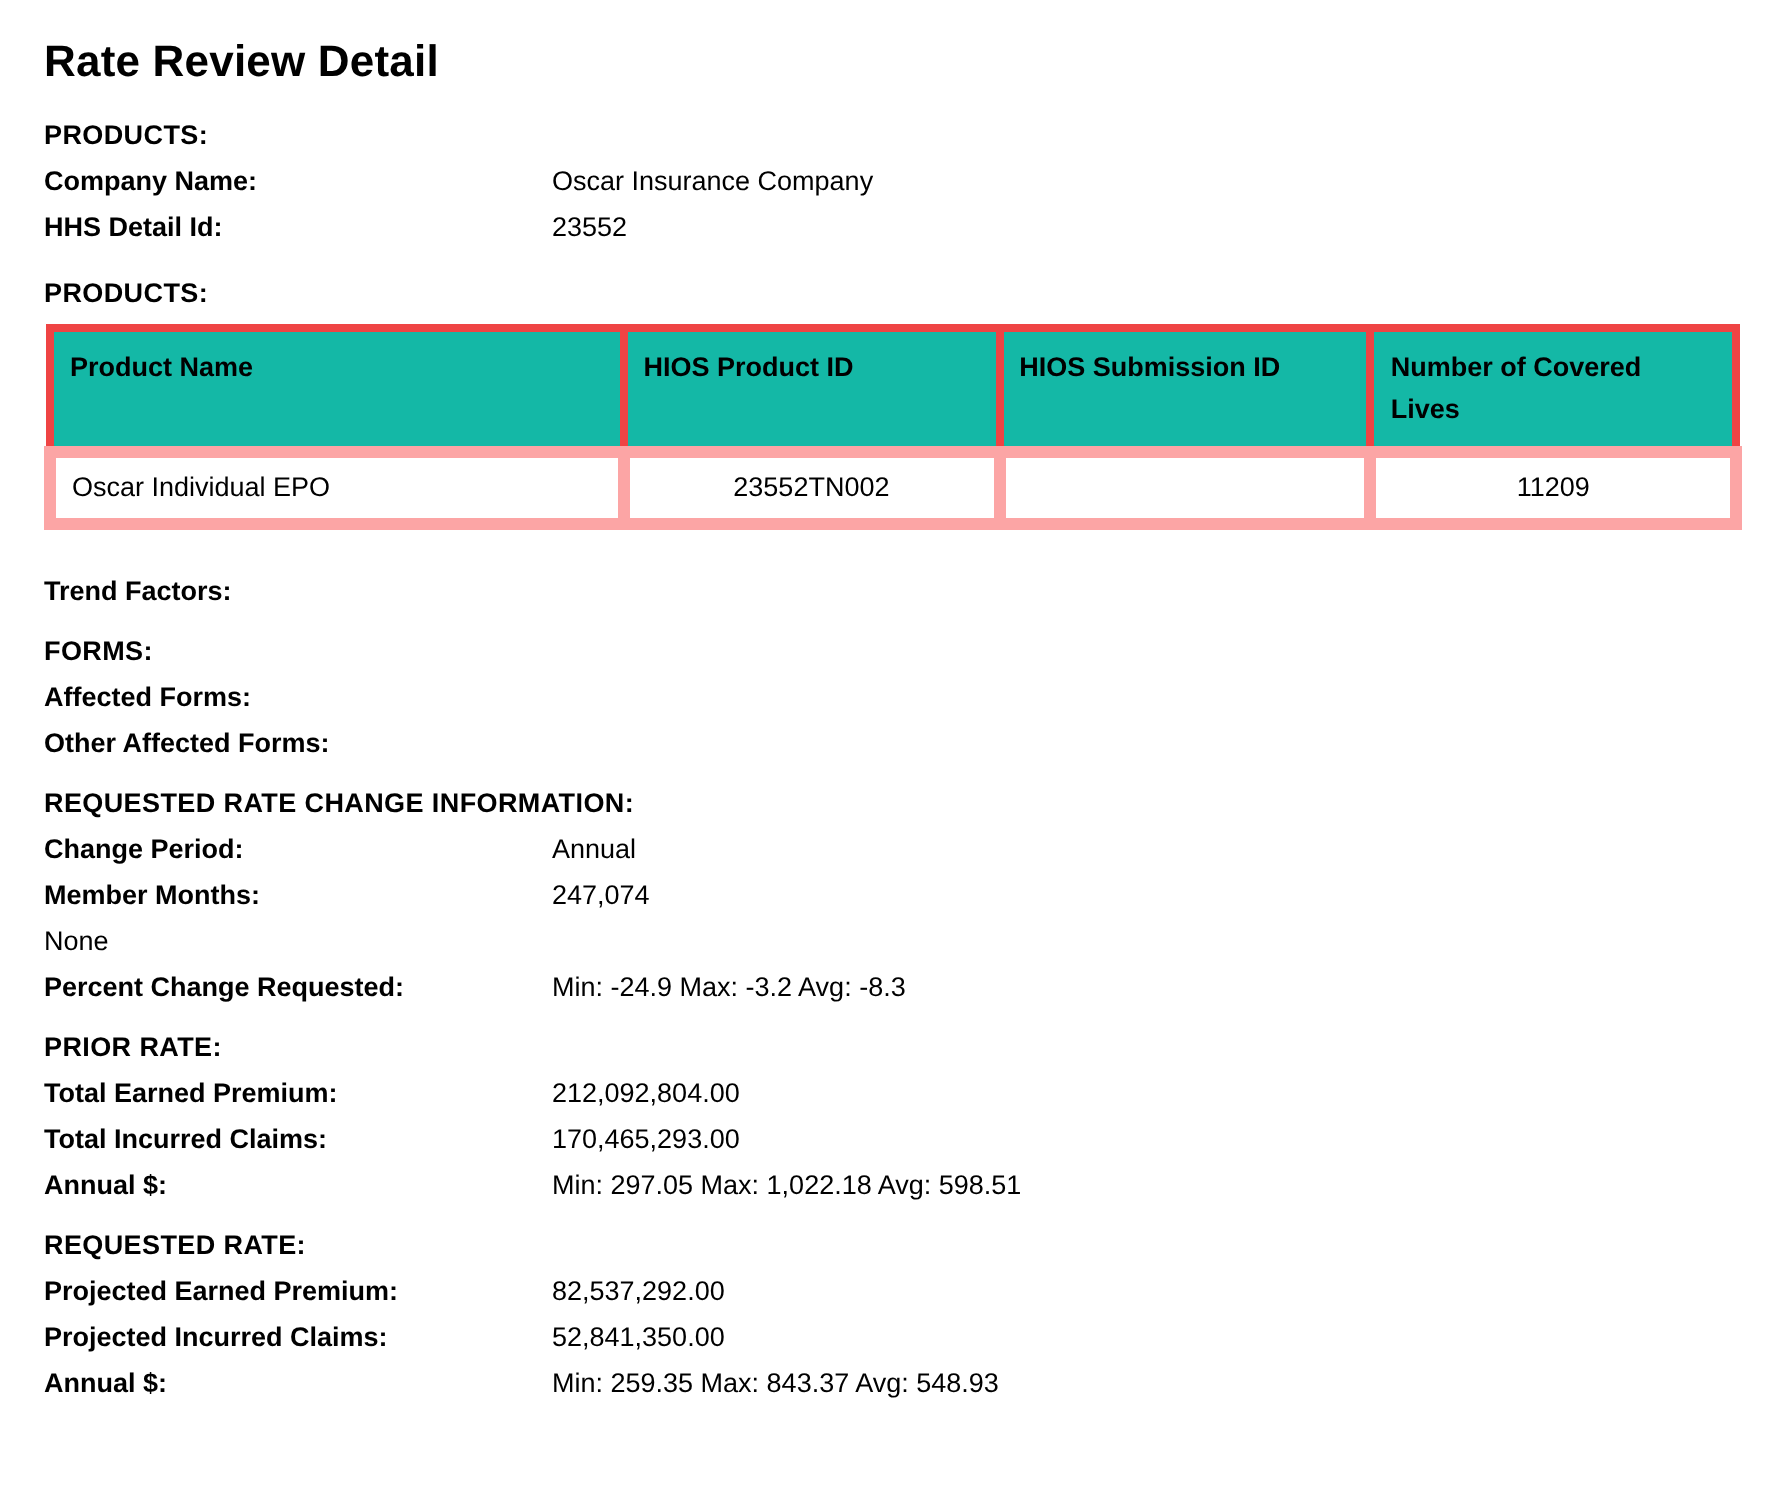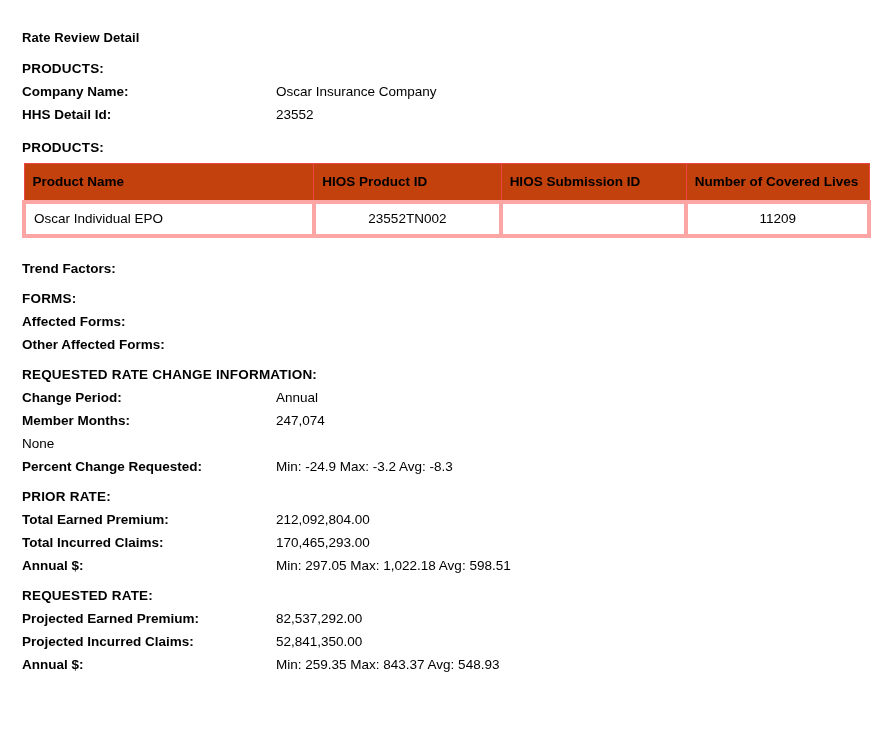--- a/index.html
+++ b/index.html
@@ -14,23 +14,23 @@
     color: #000000;
     font-size: 13.5px;
     overflow: hidden;
   }
   .page {
     padding: 18px 20px 0 22px;
     box-sizing: border-box;
     width: 887px;
   }
   h1.title {
-    font-size: 13px;
+    font-size: 22px;
     font-weight: bold;
-    margin: 12px 0 16px 0;
+    margin: 0 0 16px 0;
     letter-spacing: 0.1px;
   }
   .section-head {
     font-weight: bold;
     font-size: 13.5px;
     margin: 0 0 4px 0;
     letter-spacing: 0.2px;
   }
   .kv {
     display: flex;
@@ -48,30 +48,30 @@
   .spacer-sm { height: 11px; }
   .spacer-md { height: 14px; }
 
   table.products {
     border-collapse: collapse;
     width: 849px;
     margin-top: 8px;
     font-size: 13.5px;
   }
   table.products th {
-    background: #c2410c;
-    border: 1px solid #ef4444;
+    background: #14b8a6;
+    border: 4px solid #ef4444;
     text-align: left;
     font-weight: bold;
     padding: 7px 8px 8px 8px;
     vertical-align: top;
     line-height: 21px;
   }
   table.products td {
-    border: 4px solid #fca5a5;
+    border: 6px solid #fca5a5;
     padding: 5px 8px 6px 8px;
     vertical-align: top;
     line-height: 19px;
     margin-left: 20px;
   }
   table.products th.col-name { width: 300px; }
   table.products th.col-pid { width: 182px; }
   table.products th.col-sid { width: 180px; }
   table.products th.col-lives { width: 180px; }
   td.num { text-align: center; }

